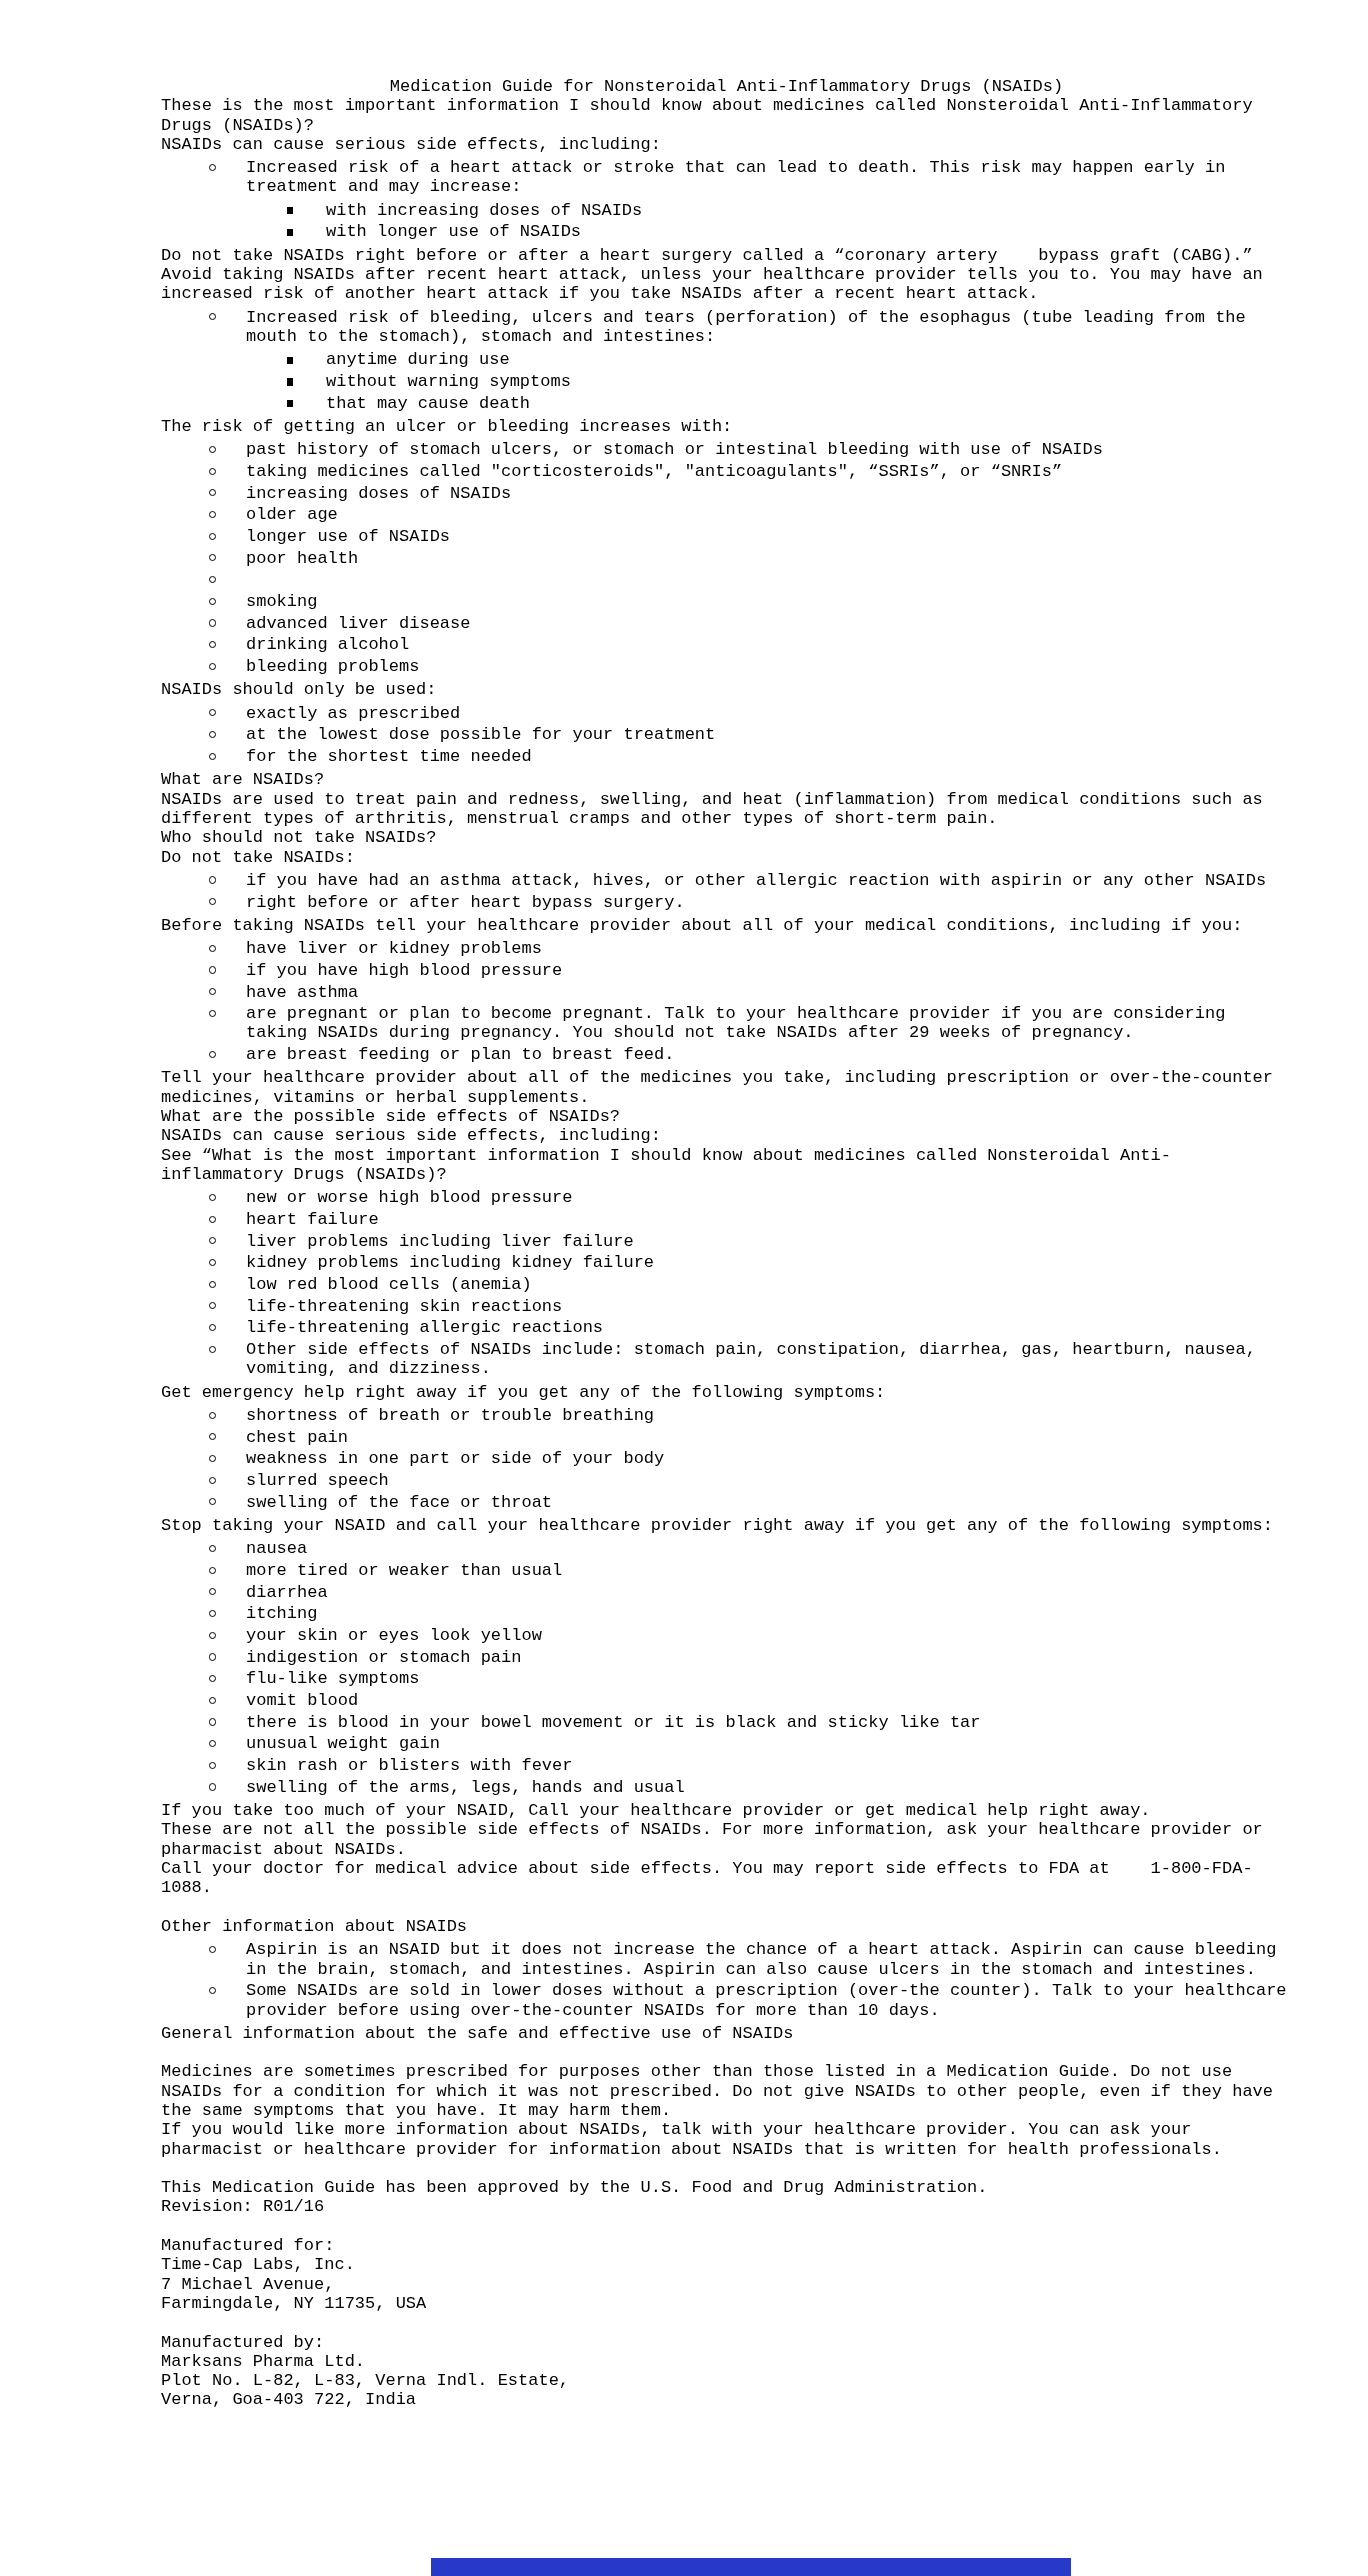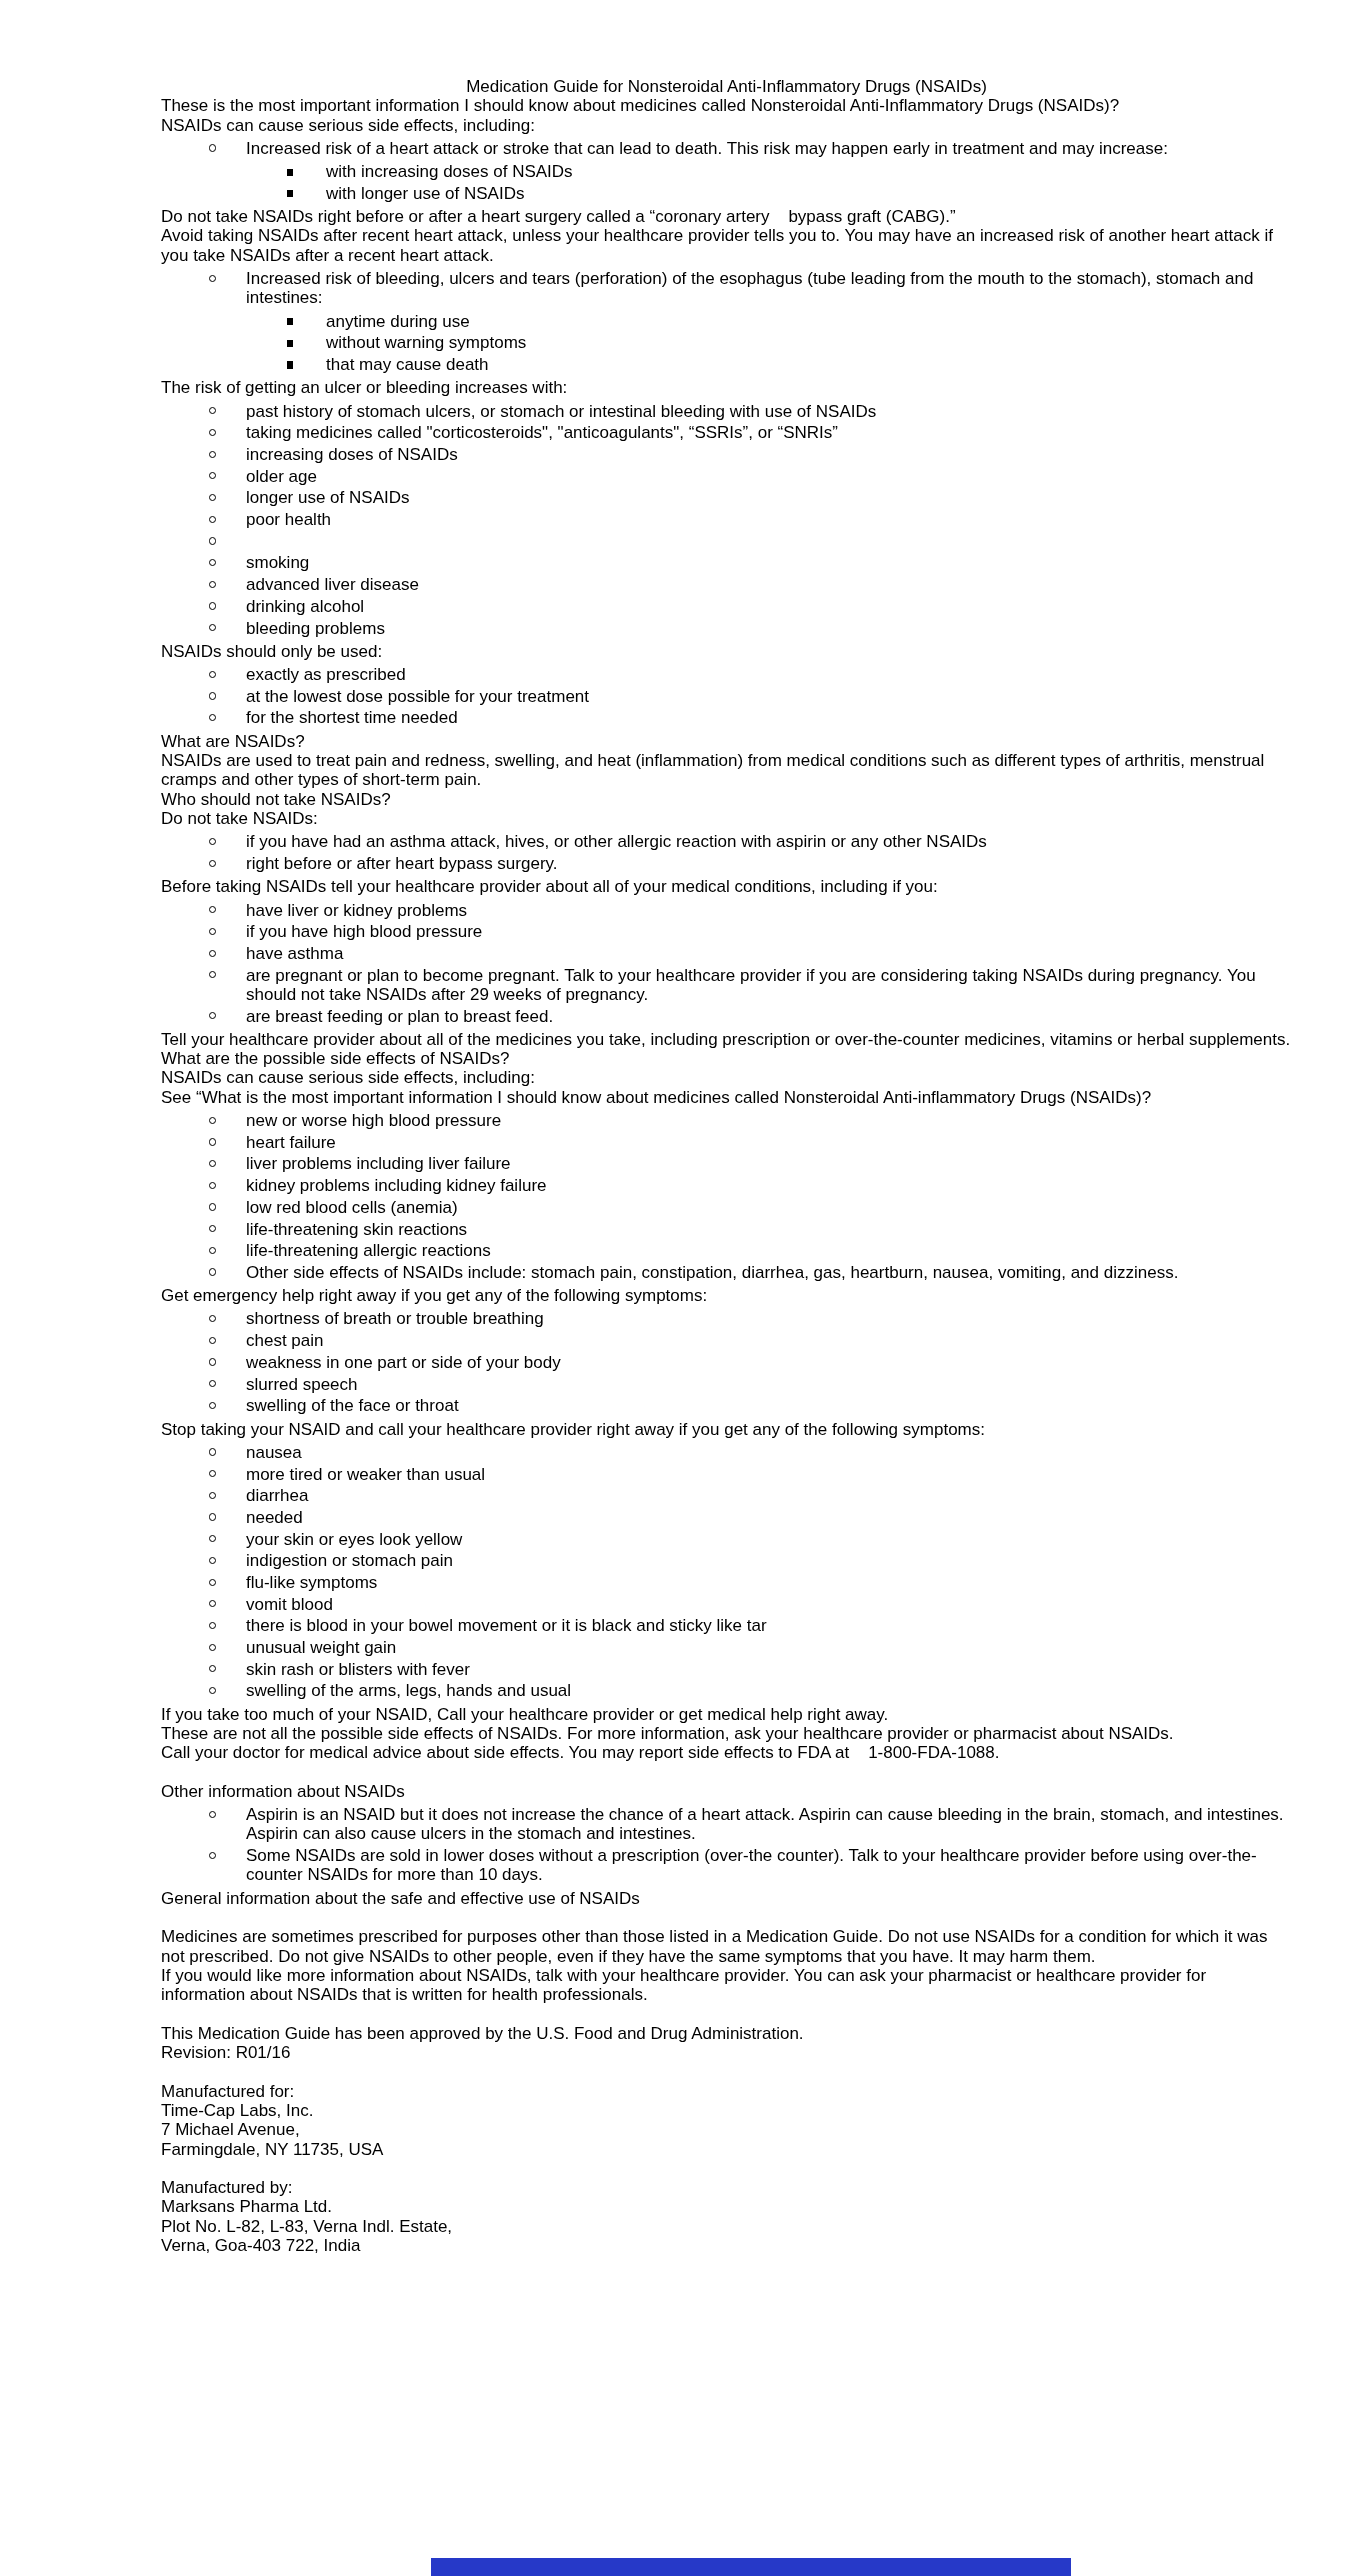--- a/index.html
+++ b/index.html
@@ -6,21 +6,21 @@
     margin: 0;
     padding: 0;
     background: #ffffff;
   }
   #page {
     position: relative;
     width: 1369px;
     height: 2576px;
     background: #ffffff;
     overflow: hidden;
-    font-family: Liberation Sans, sans-serif;
+    font-family: Liberation Mono, monospace;
     font-size: 17px;
     line-height: 19.3px;
     color: #000000;
   }
   #doc {
     position: absolute;
     left: 161px;
     top: 77px;
     width: 1131px;
   }
@@ -158,21 +158,21 @@
         <li><span class="bullet"></span><span class="li-text">chest pain</span></li>
         <li><span class="bullet"></span><span class="li-text">weakness in one part or side of your body</span></li>
         <li><span class="bullet"></span><span class="li-text">slurred speech</span></li>
         <li><span class="bullet"></span><span class="li-text">swelling of the face or throat</span></li>
       </ul>
       <div class="para">Stop taking your NSAID and call your healthcare provider right away if you get any of the following symptoms:</div>
       <ul class="ul1">
         <li><span class="bullet"></span><span class="li-text">nausea</span></li>
         <li><span class="bullet"></span><span class="li-text">more tired or weaker than usual</span></li>
         <li><span class="bullet"></span><span class="li-text">diarrhea</span></li>
-        <li><span class="bullet"></span><span class="li-text">needed</span></li>
+        <li><span class="bullet"></span><span class="li-text">itching</span></li>
         <li><span class="bullet"></span><span class="li-text">your skin or eyes look yellow</span></li>
         <li><span class="bullet"></span><span class="li-text">indigestion or stomach pain</span></li>
         <li><span class="bullet"></span><span class="li-text">flu-like symptoms</span></li>
         <li><span class="bullet"></span><span class="li-text">vomit blood</span></li>
         <li><span class="bullet"></span><span class="li-text">there is blood in your bowel movement or it is black and sticky like tar</span></li>
         <li><span class="bullet"></span><span class="li-text">unusual weight gain</span></li>
         <li><span class="bullet"></span><span class="li-text">skin rash or blisters with fever</span></li>
         <li><span class="bullet"></span><span class="li-text">swelling of the arms, legs, hands and usual</span></li>
       </ul>
       <div class="para">If you take too much of your NSAID, Call your healthcare provider or get medical help right away.</div>

